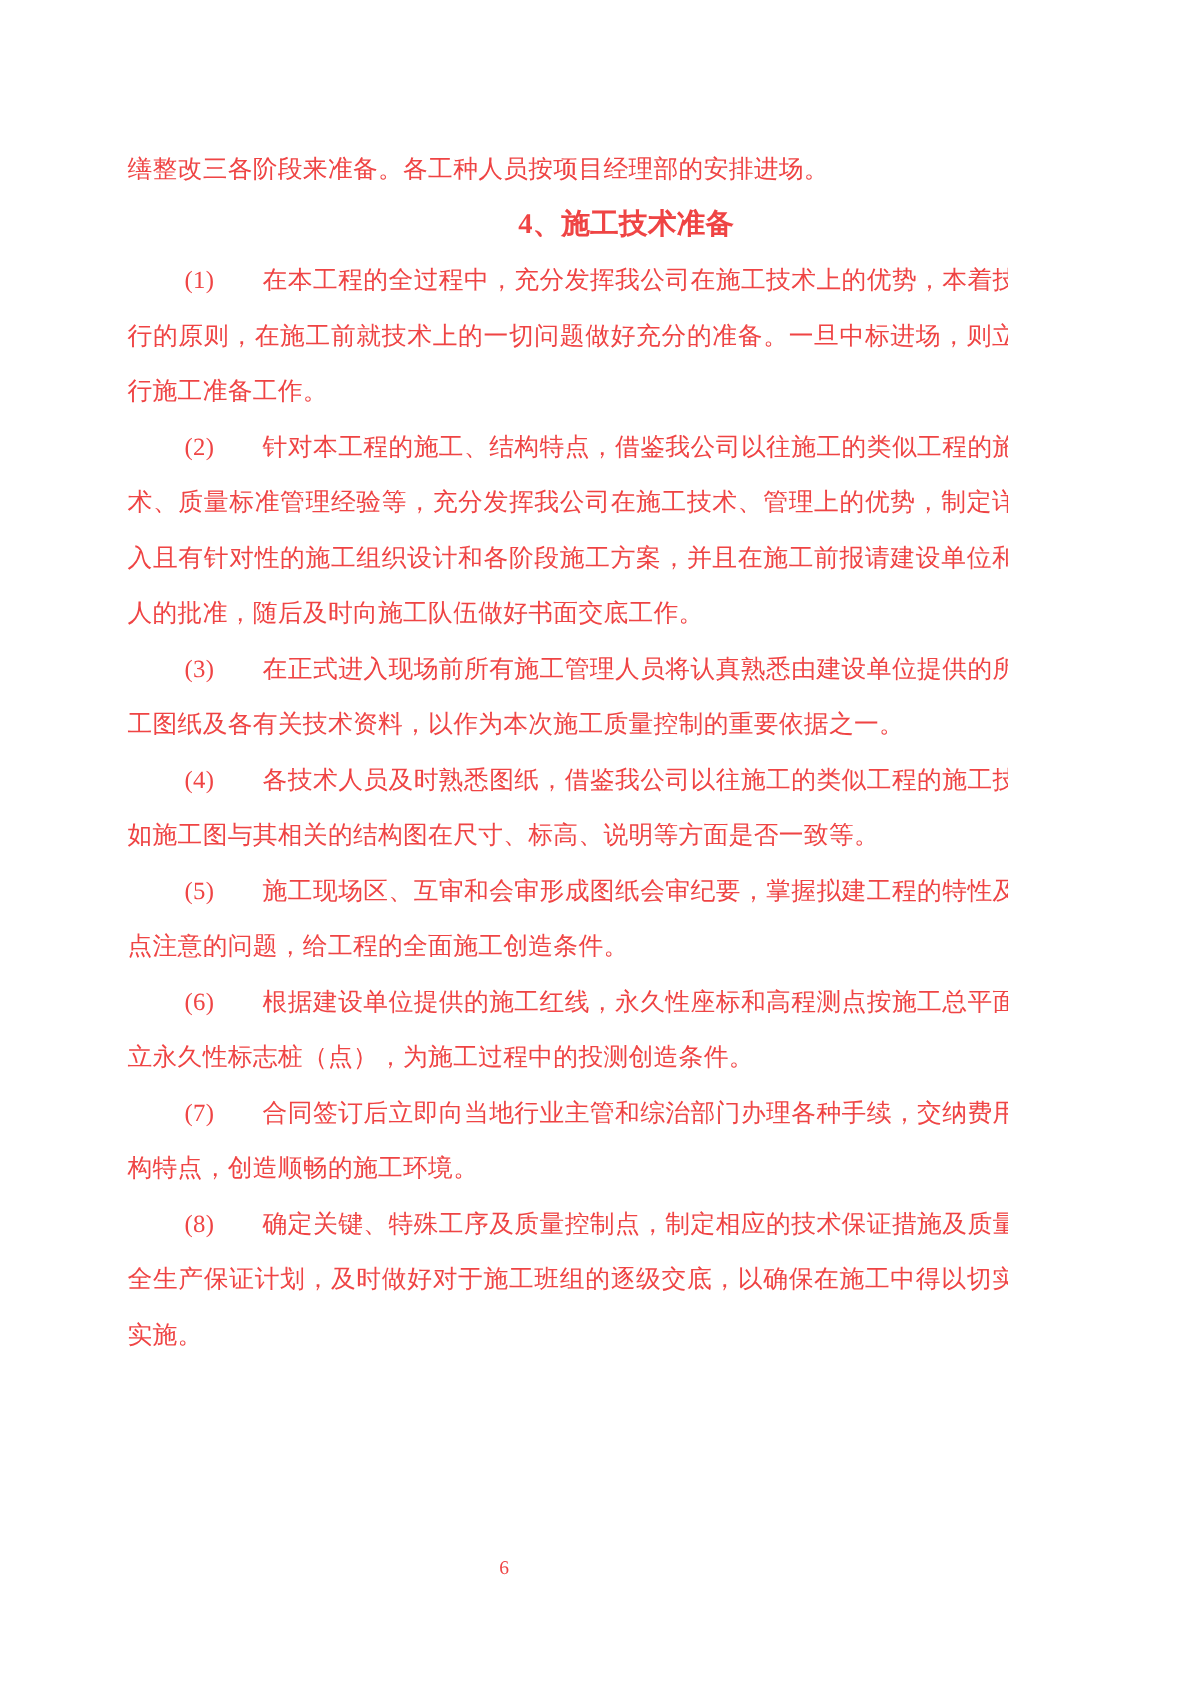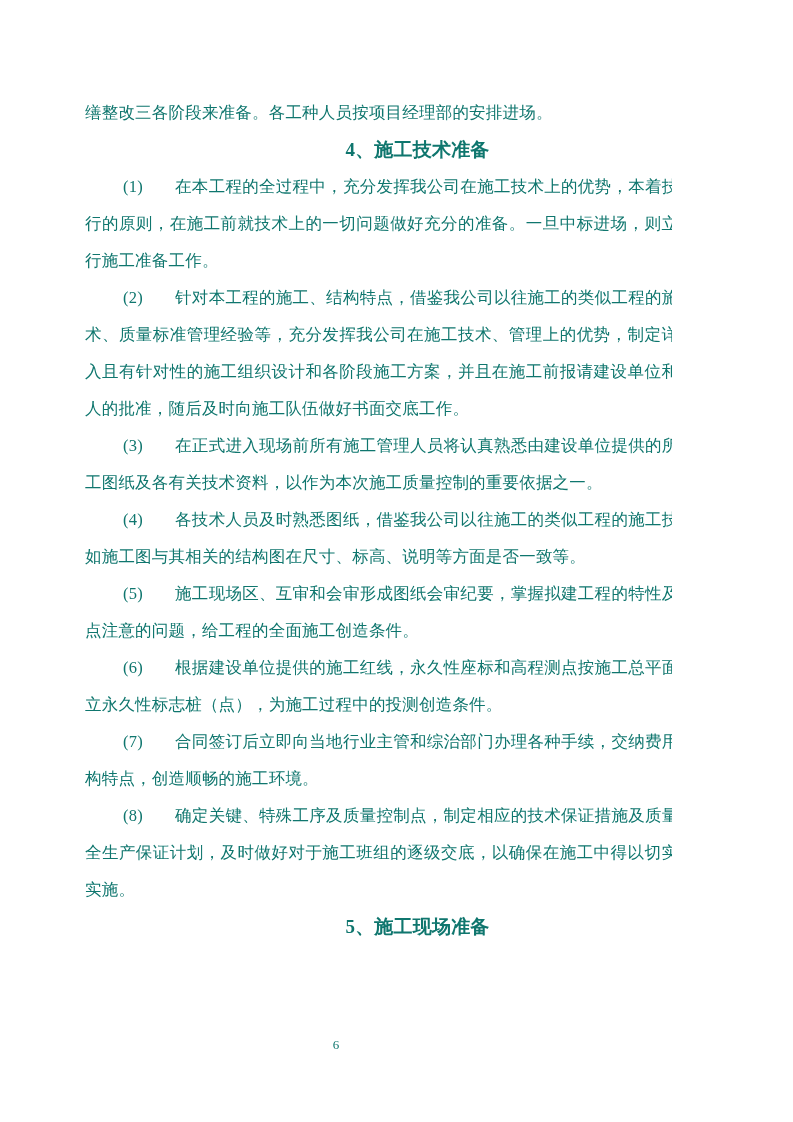--- a/index.html
+++ b/index.html
@@ -1,21 +1,21 @@
 <!DOCTYPE html>
 <html><head>
 <meta charset="utf-8">
 <style>
   html, body { margin: 0; padding: 0; background: #ffffff; }
   .page {
     position: relative;
     width: 672px;
     height: 1122px;
     background: #ffffff;
-    color: #0f766e;
+    color: #ef4444;
     font-family: "Liberation Serif", "DejaVu Serif", serif;
     overflow: hidden;
   }
   .doc-body {
     position: absolute;
     top: 94px;
     left: 85px;
     width: 627px;
     font-size: 16.5px;
     line-height: 37px;
@@ -70,20 +70,19 @@
     <p class="item"><span class="num">(4)</span><span>各技术人员及时熟悉图纸，借鉴我公司以往施工的类似工程的施工技术，如施工图与其相关的结构图在尺寸、标高、说明等方面是否一致等。</span></p>
 
     <p class="item"><span class="num">(5)</span><span>施工现场区、互审和会审形成图纸会审纪要，掌握拟建工程的特性及应重点注意的问题，给工程的全面施工创造条件。</span></p>
 
     <p class="item"><span class="num">(6)</span><span>根据建设单位提供的施工红线，永久性座标和高程测点按施工总平面图设立永久性标志桩（点），为施工过程中的投测创造条件。</span></p>
 
     <p class="item"><span class="num">(7)</span><span>合同签订后立即向当地行业主管和综治部门办理各种手续，交纳费用，结构特点，创造顺畅的施工环境。</span></p>
 
     <p class="item"><span class="num">(8)</span><span>确定关键、特殊工序及质量控制点，制定相应的技术保证措施及质量和安全生产保证计划，及时做好对于施工班组的逐级交底，以确保在施工中得以切实贯彻实施。</span></p>
 
-    <h2 class="heading">5、施工现场准备</h2>
 
 
 
   </div>
 
   <div class="footer">6</div>
 </div>
 
 </body></html>

